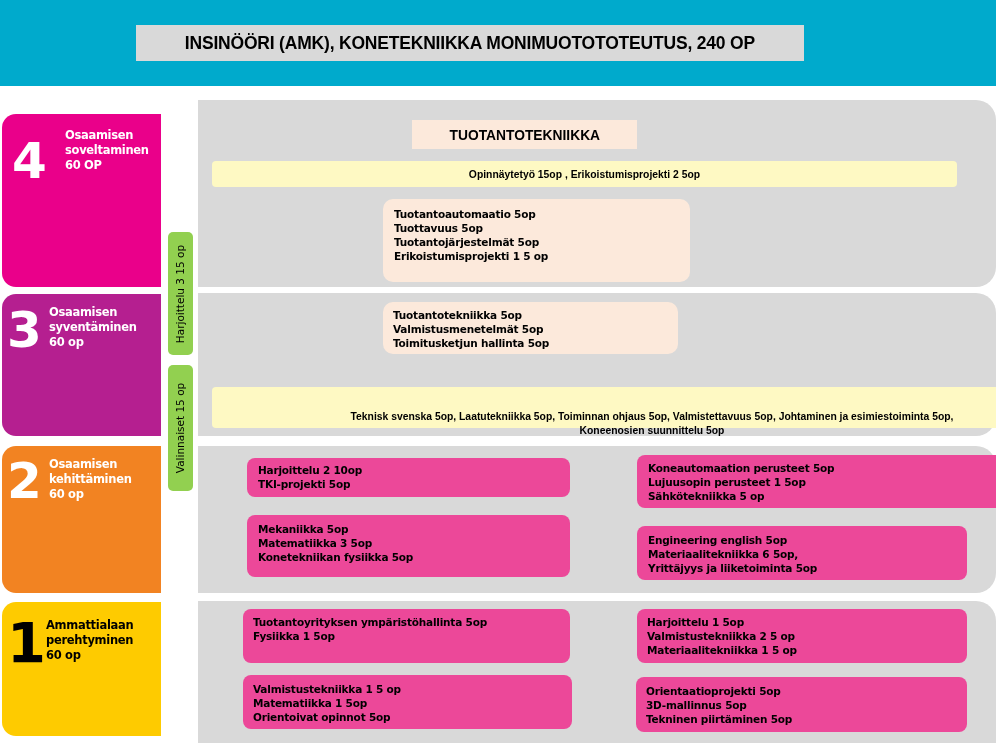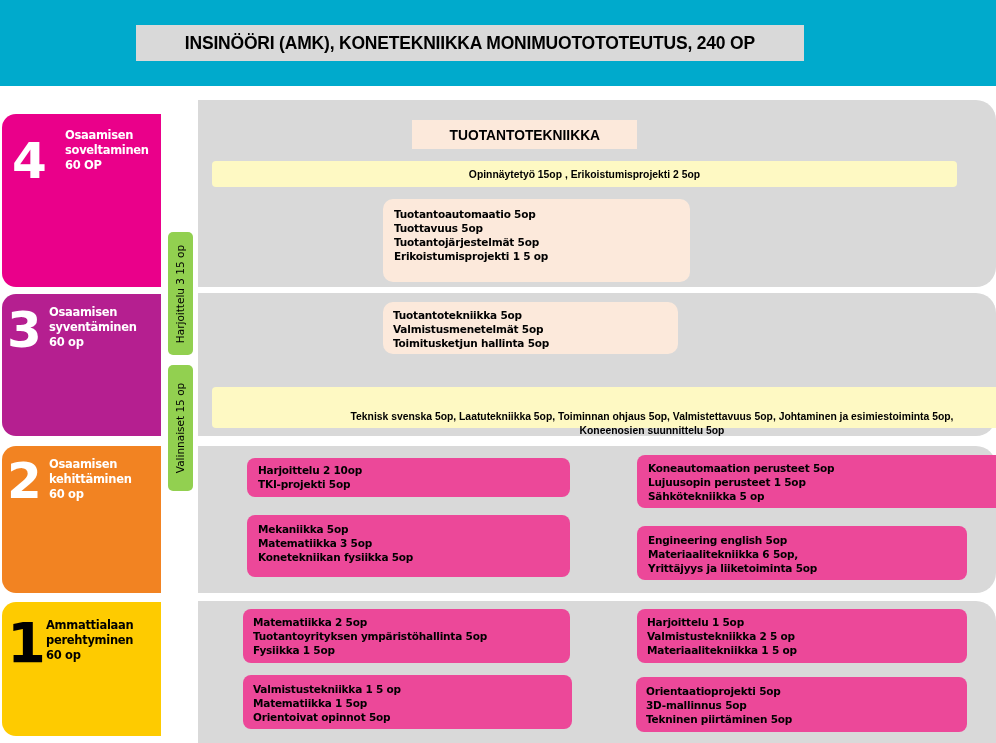--- a/index.html
+++ b/index.html
@@ -132,21 +132,20 @@
   <span class="line">Lujuusopin perusteet 1 5op</span>
   <span class="line">Sähkötekniikka 5 op</span>
 </div>
 <div class="box white" style="left:637px;top:526px;width:330px;height:54px;padding-top:7px;">
   <span class="line">Engineering english 5op</span>
   <span class="line">Materiaalitekniikka 6 5op,</span>
   <span class="line">Yrittäjyys ja liiketoiminta 5op</span>
 </div>
 
 <div class="box white" style="left:243px;top:609px;width:327px;height:54px;padding-top:6px;padding-left:10px;">
-  <span class="line">Matematiikka 2 5op</span>
   <span class="line">Tuotantoyrityksen ympäristöhallinta 5op</span>
   <span class="line">Fysiikka 1 5op</span>
 </div>
 <div class="box white" style="left:243px;top:675px;width:329px;height:54px;padding-top:7px;padding-left:10px;">
   <span class="line">Valmistustekniikka 1 5 op</span>
   <span class="line">Matematiikka 1 5op</span>
   <span class="line">Orientoivat opinnot 5op</span>
 </div>
 <div class="box white" style="left:637px;top:609px;width:330px;height:54px;padding-top:6px;padding-left:10px;">
   <span class="line">Harjoittelu 1 5op</span>

